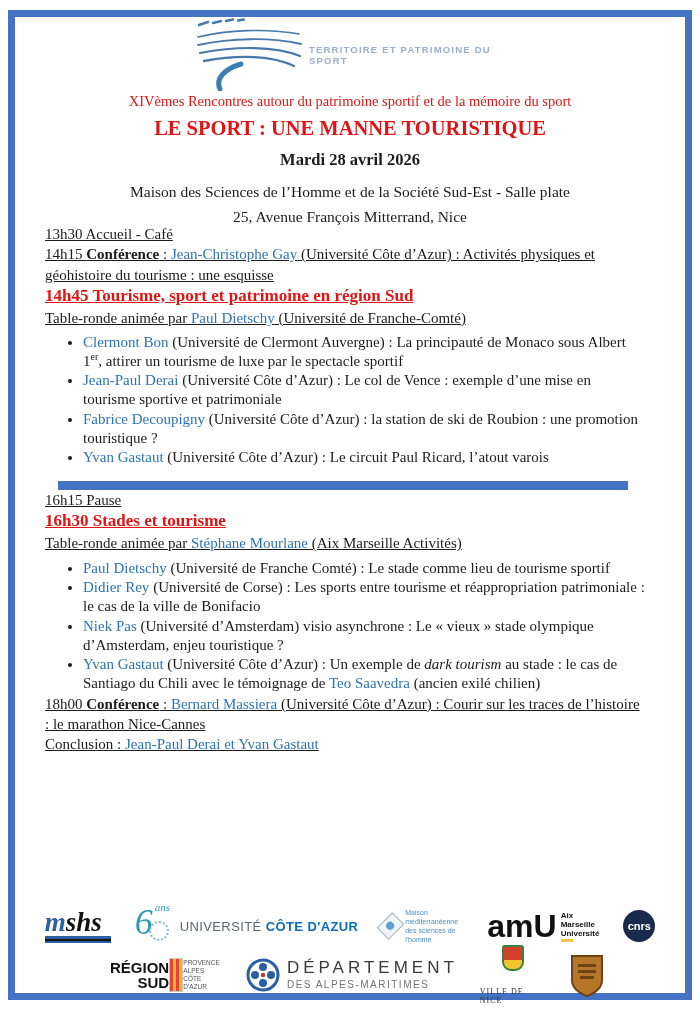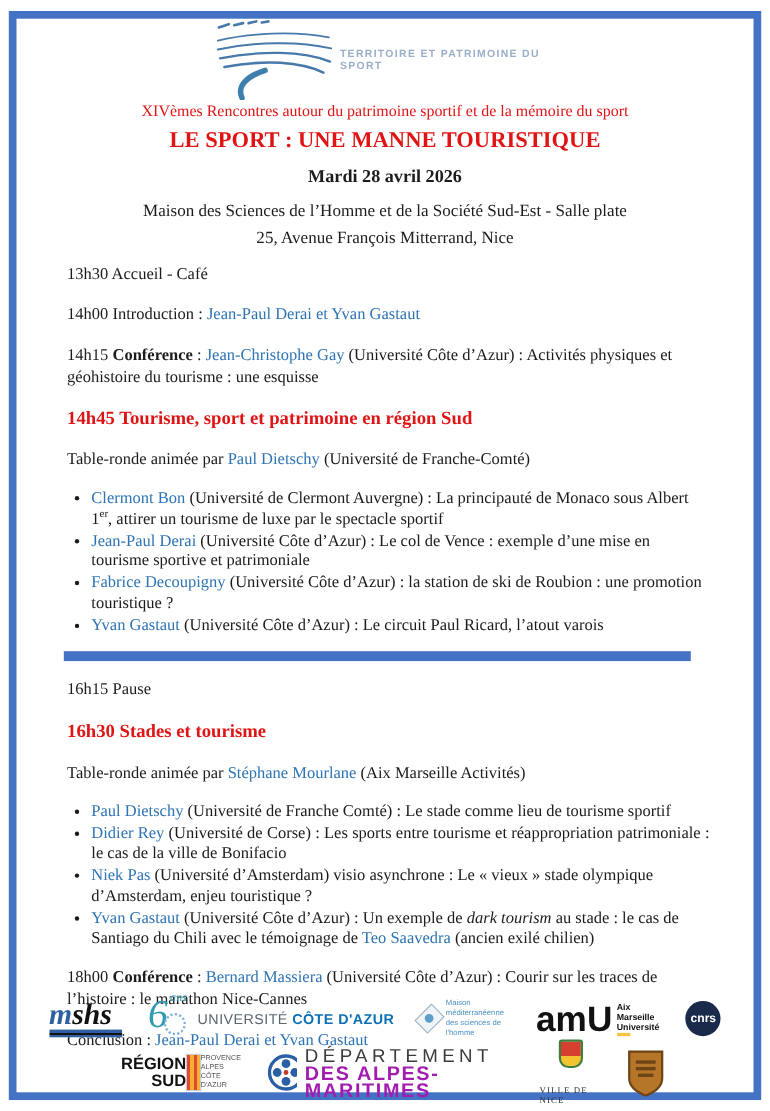--- a/index.html
+++ b/index.html
@@ -25,21 +25,21 @@
   
   .header{position:absolute;left:20px;right:20px;top:93px;text-align:center;}
   .header-subtitle{color:var(--red);font-size:14.5px;}
   .header-title{color:var(--red);font-weight:bold;font-size:20.5px;margin-top:7px;}
   .header-date{font-weight:bold;font-size:16.5px;margin-top:10px;}
   .venue1{font-size:15.5px;margin-top:13px;}
   .venue2{font-size:15.5px;margin-top:7px;}
 
   
   .program{position:absolute;left:45px;top:224px;width:600px;font-size:15px;line-height:1.35;}
-  .program p{margin:16px;}
+  .program p{margin:0;text-decoration:underline;}
   .p-intro{margin-top:7px;}
   .p-conf1{margin-top:14px;}
   .session-heading{color:var(--red);font-weight:bold;font-size:17px;margin-left:-7px;}
   .h-s1{margin-top:16px;}
   .p-moderator{margin-top:9px;}
   ul.bullets{margin:5px 0 0 0;padding-left:38px;line-height:1.25;list-style:disc;}
   ul.bullets li{margin:1px 0;}
   li.justify{text-align:justify;}
   .divider{margin:14px 0 0 13px;width:570px;height:9px;background:var(--blue);}
   .p-pause{margin-top:20px;}
@@ -83,21 +83,21 @@
 
   .cnrs-circle{width:32px;height:32px;border-radius:50%;background:#1a2a4a;color:#fff;font-family:"Liberation Sans",sans-serif;font-weight:bold;font-size:11px;display:flex;align-items:center;justify-content:center;}
 
   .region-wrap{gap:0;}
   .region-name{font-family:"Liberation Sans",sans-serif;font-weight:bold;font-size:15px;line-height:15px;color:#111;text-align:right;}
   .region-flag{width:15px;height:34px;background:repeating-linear-gradient(90deg,#e2453a 0 3px,#f3b229 3px 6px);border:1px solid #c8c8c8;}
   .region-sub{font-family:"Liberation Sans",sans-serif;font-size:6.5px;line-height:8px;color:#555;}
 
   .dept-wrap{gap:7px;}
   .dept-text .dept-l1{font-family:"Liberation Sans",sans-serif;font-size:17px;letter-spacing:4px;color:#3a3a3a;line-height:18px;}
-  .dept-text .dept-l2{font-family:"Liberation Sans",sans-serif;font-size:18px;letter-spacing:1.5px;color:#a21caf;line-height:15px;font-weight:bold;}
+  .dept-text .dept-l2{font-family:"Liberation Sans",sans-serif;font-size:10px;letter-spacing:1.5px;color:#737373;line-height:15px;}
 
   .nice-wrap{flex-direction:column;gap:16px;}
   .nice-crest{width:22px;height:26px;background:linear-gradient(#d6402e 0 13px,#f4c430 13px 26px);border:2px solid #3f7d3a;border-radius:3px 3px 9px 9px;}
   .nice-label{font-family:"Liberation Serif",serif;font-size:8px;letter-spacing:1px;color:#333;}
 
   .shield-svg{width:36px;height:44px;}
 </style>
 </head>
 <body>
 
@@ -123,21 +123,20 @@
   <div class="header">
     <div class="header-subtitle">XIVèmes Rencontres autour du patrimoine sportif et de la mémoire du sport</div>
     <div class="header-title">LE SPORT : UNE MANNE TOURISTIQUE</div>
     <div class="header-date">Mardi 28 avril 2026</div>
     <div class="venue1">Maison des Sciences de l’Homme et de la Société Sud-Est - Salle plate</div>
     <div class="venue2">25, Avenue François Mitterrand, Nice</div>
   </div>
 
   <div class="program">
     <p class="p-accueil"><span>13h30 Accueil - Café</span></p>
-    <p class="p-intro"><span>14h00 Introduction : </span><span class="seg-link">Jean-Paul Derai et Yvan Gastaut</span></p>
     <p class="p-conf1"><span>14h15 </span><span class="seg-bold">Conférence</span><span> : </span><span class="seg-link">Jean-Christophe Gay</span><span> (Université Côte d’Azur) : Activités physiques et géohistoire du tourisme : une esquisse</span></p>
 
     <p class="session-heading h-s1">14h45 Tourisme, sport et patrimoine en région Sud</p>
     <p class="p-moderator"><span>Table-ronde animée par </span><span class="seg-link">Paul Dietschy</span><span> (Université de Franche-Comté)</span></p>
     <ul class="bullets">
       <li><span class="seg-link">Clermont Bon</span><span> (Université de Clermont Auvergne) : La principauté de Monaco sous Albert 1</span><span class="seg-sup">er</span><span>, attirer un tourisme de luxe par le spectacle sportif</span></li>
       <li><span class="seg-link">Jean-Paul Derai</span><span> (Université Côte d’Azur) : Le col de Vence : exemple d’une mise en tourisme sportive et patrimoniale</span></li>
       <li><span class="seg-link">Fabrice Decoupigny</span><span> (Université Côte d’Azur) : la station de ski de Roubion : une promotion touristique ?</span></li>
       <li><span class="seg-link">Yvan Gastaut</span><span> (Université Côte d’Azur) : Le circuit Paul Ricard, l’atout varois</span></li>
     </ul>

